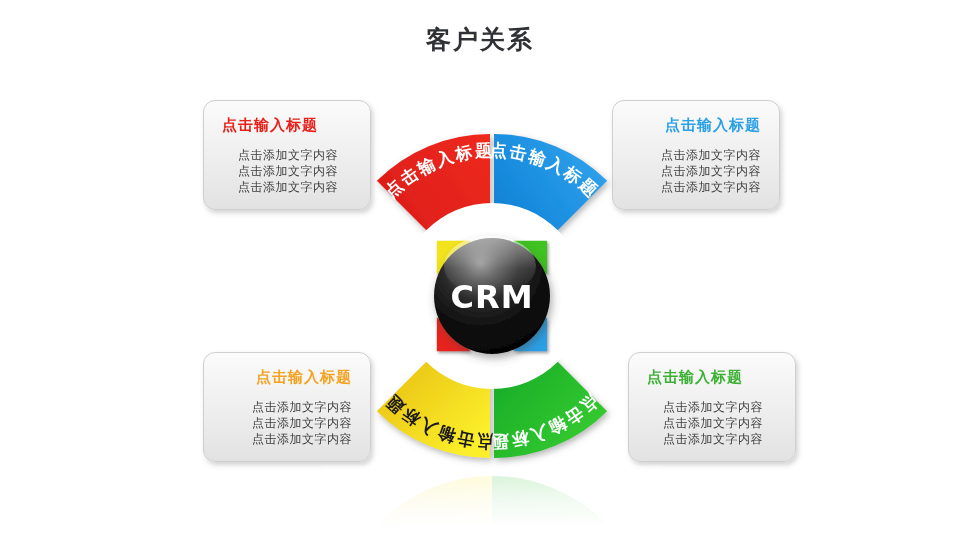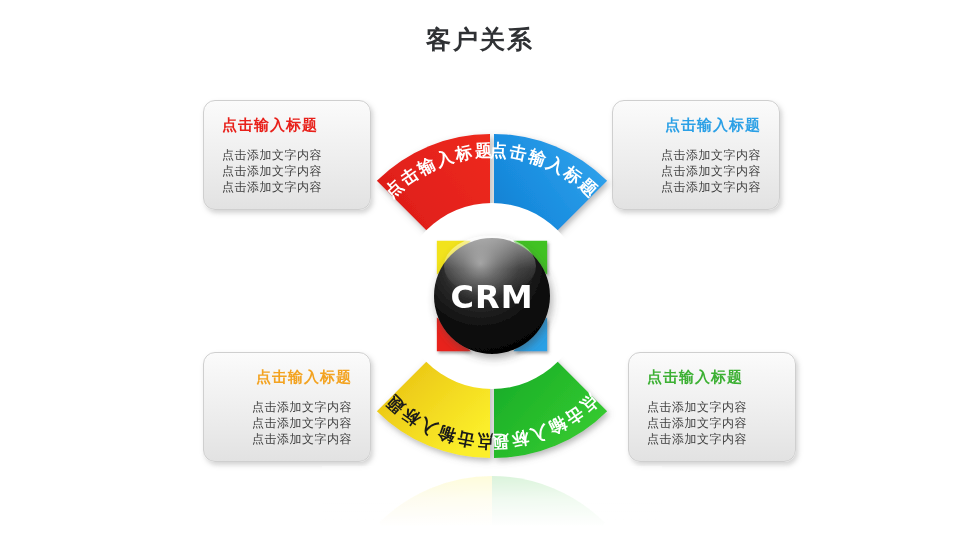--- a/index.html
+++ b/index.html
@@ -54,21 +54,21 @@
     line-height: 20px;
     letter-spacing: 1px;
     margin-bottom: 12px;
   }
   .card-body {
     font-size: 12px;
     color: #3c3c3c;
     line-height: 16px;
     letter-spacing: 0.5px;
   }
-  .card-body div { white-space: nowrap; }
+  .card-body div { white-space: nowrap; margin-left: 16px; }
 
   #card-tl { left: 203px; top: 100px; width: 168px; height: 110px; }
   #card-tr { left: 612px; top: 100px; width: 168px; height: 110px; text-align: right; }
   #card-bl { left: 203px; top: 352px; width: 168px; height: 110px; text-align: right; }
   #card-br { left: 628px; top: 352px; width: 168px; height: 110px; }
 
   #card-tl .card-title { color: #e8201a; }
   #card-tr .card-title { color: #2ba0e6; }
   #card-bl .card-title { color: #f3a321; }
   #card-br .card-title { color: #3cb033; }

